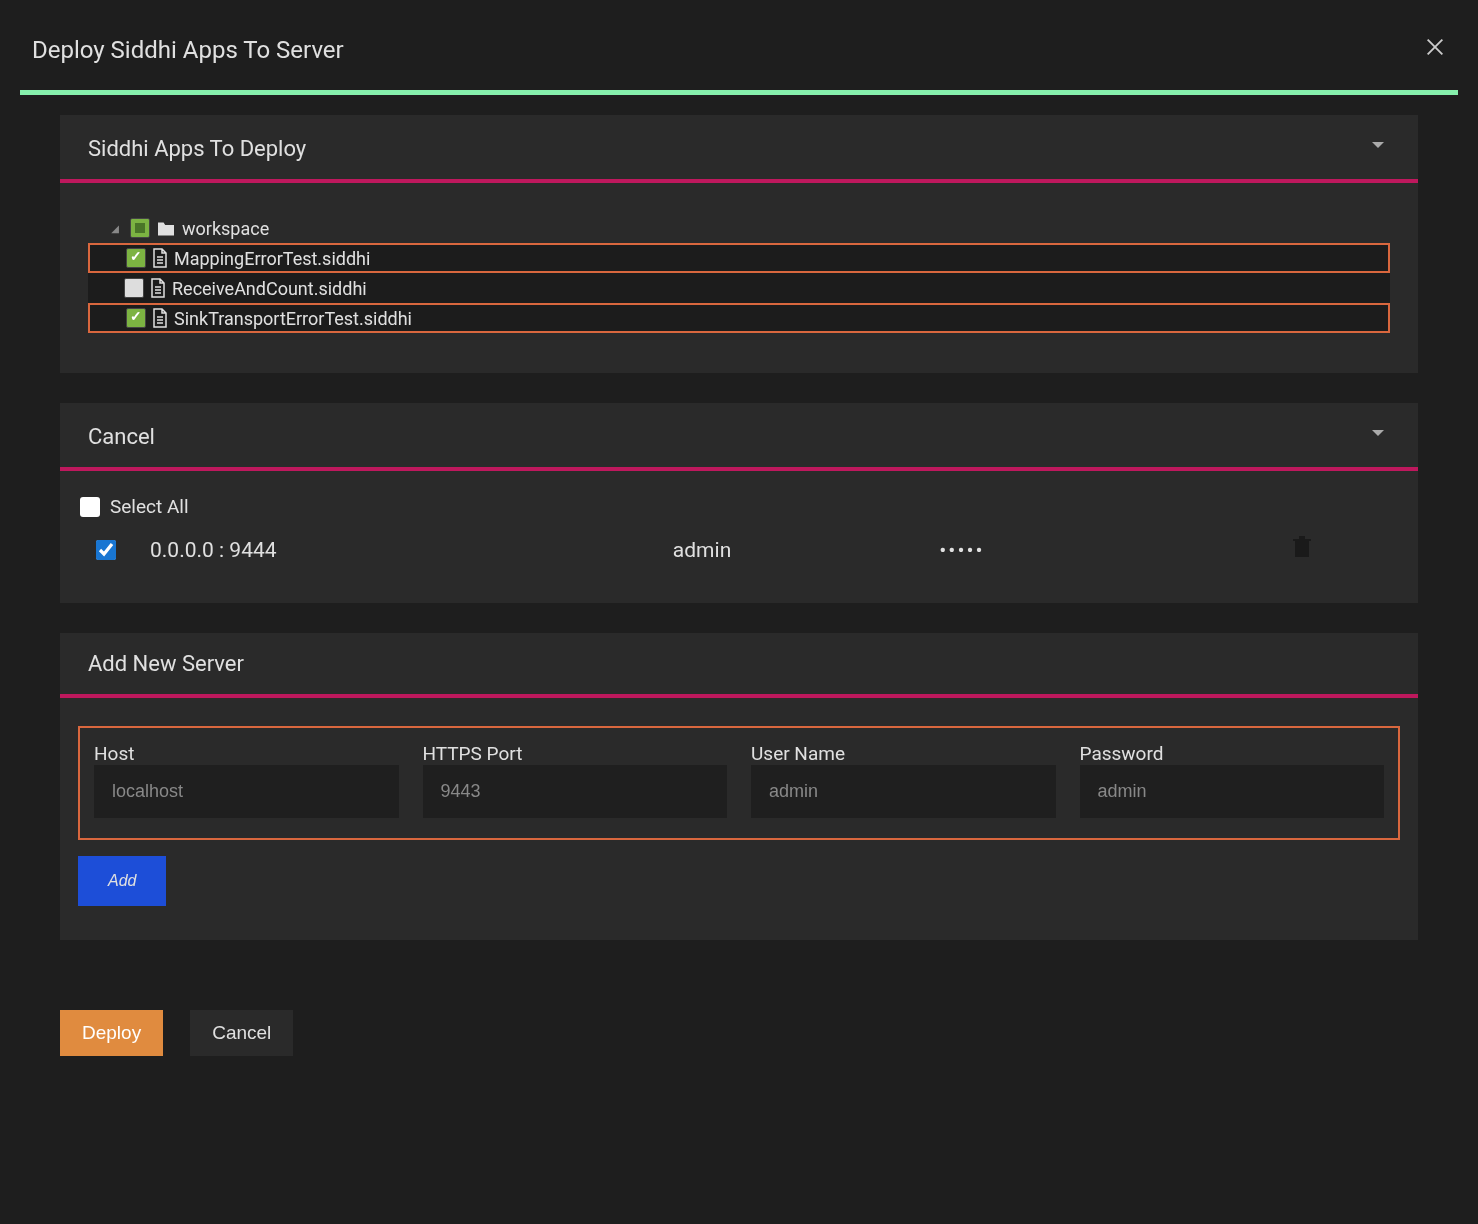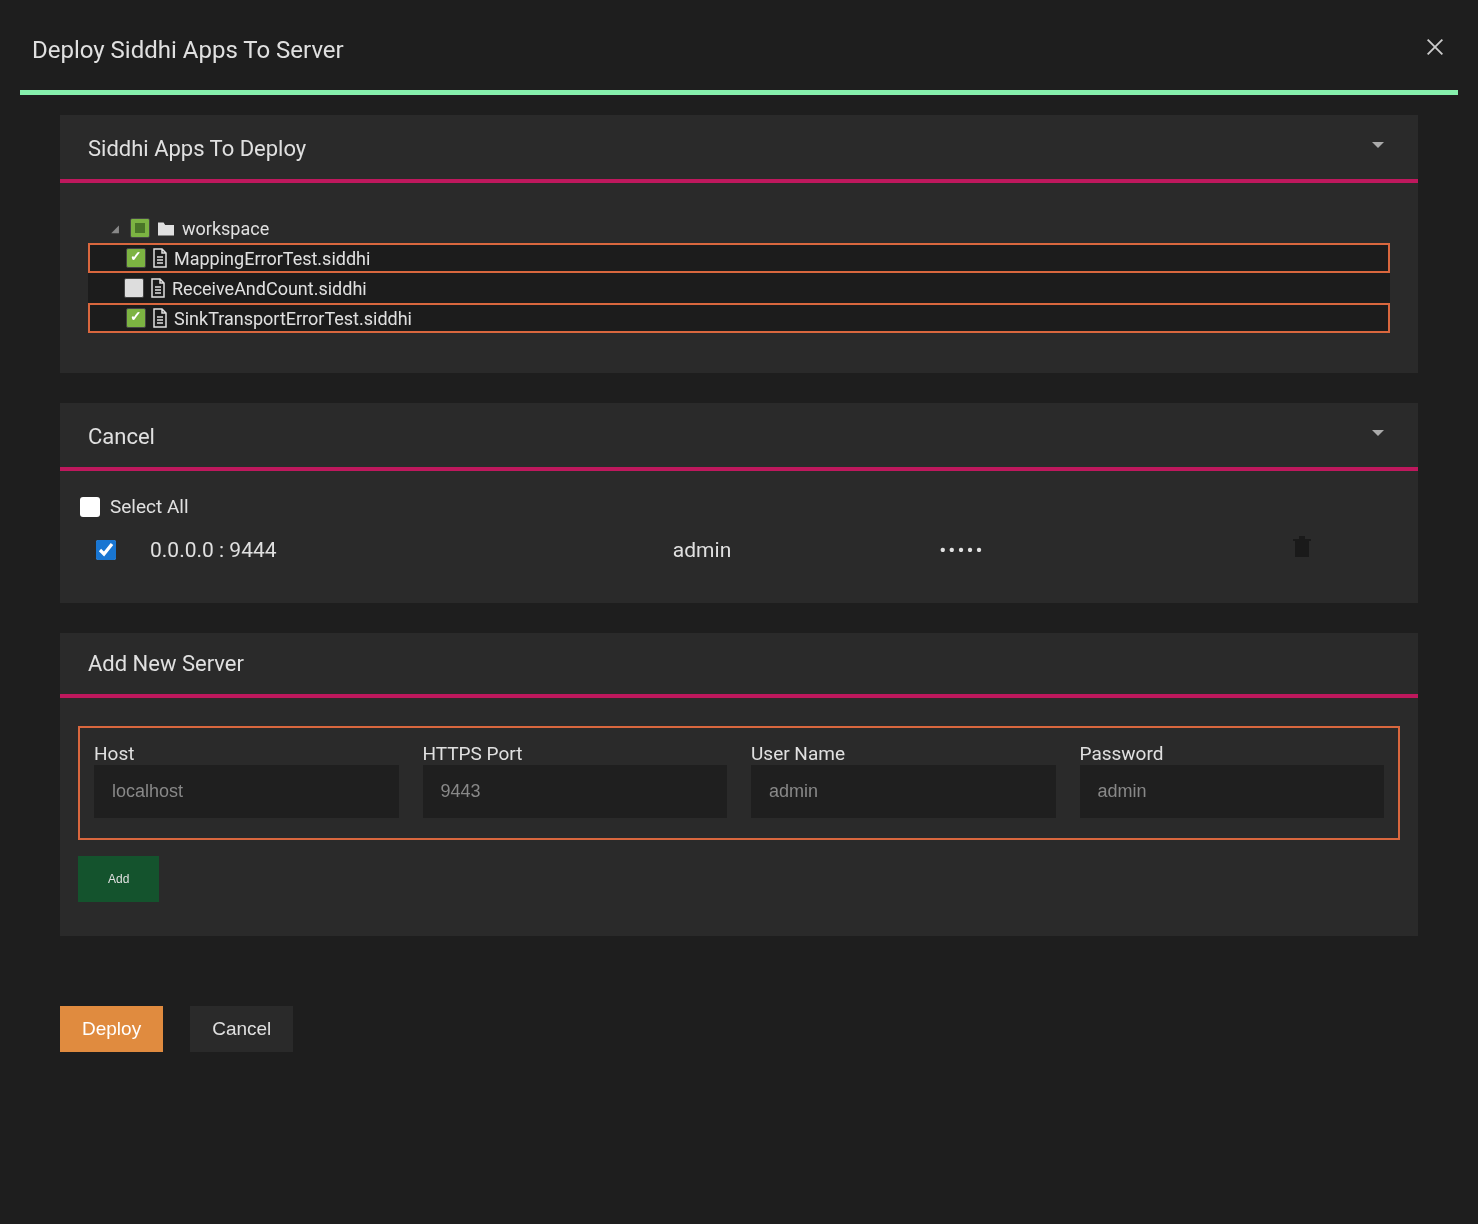--- a/index.html
+++ b/index.html
@@ -246,26 +246,27 @@
       border: none;
       color: #999;
       font-size: 18px;
       padding: 16px 18px;
       outline: none;
     }
     .form-input::placeholder {
       color: #888;
     }
     .add-btn {
-      background: #14532d;
+      background: #1d4ed8;
       border: none;
       color: #e0e0e0;
-      font-size: 12px;
+      font-size: 16px;
       padding: 16px 30px;
       cursor: pointer;
+      font-style: italic;
     }
     .dialog-footer {
       display: flex;
       justify-content: flex-start;
       gap: 27px;
       padding: 20px 40px;
     }
     .btn {
       border: none;
       font-size: 19px;

